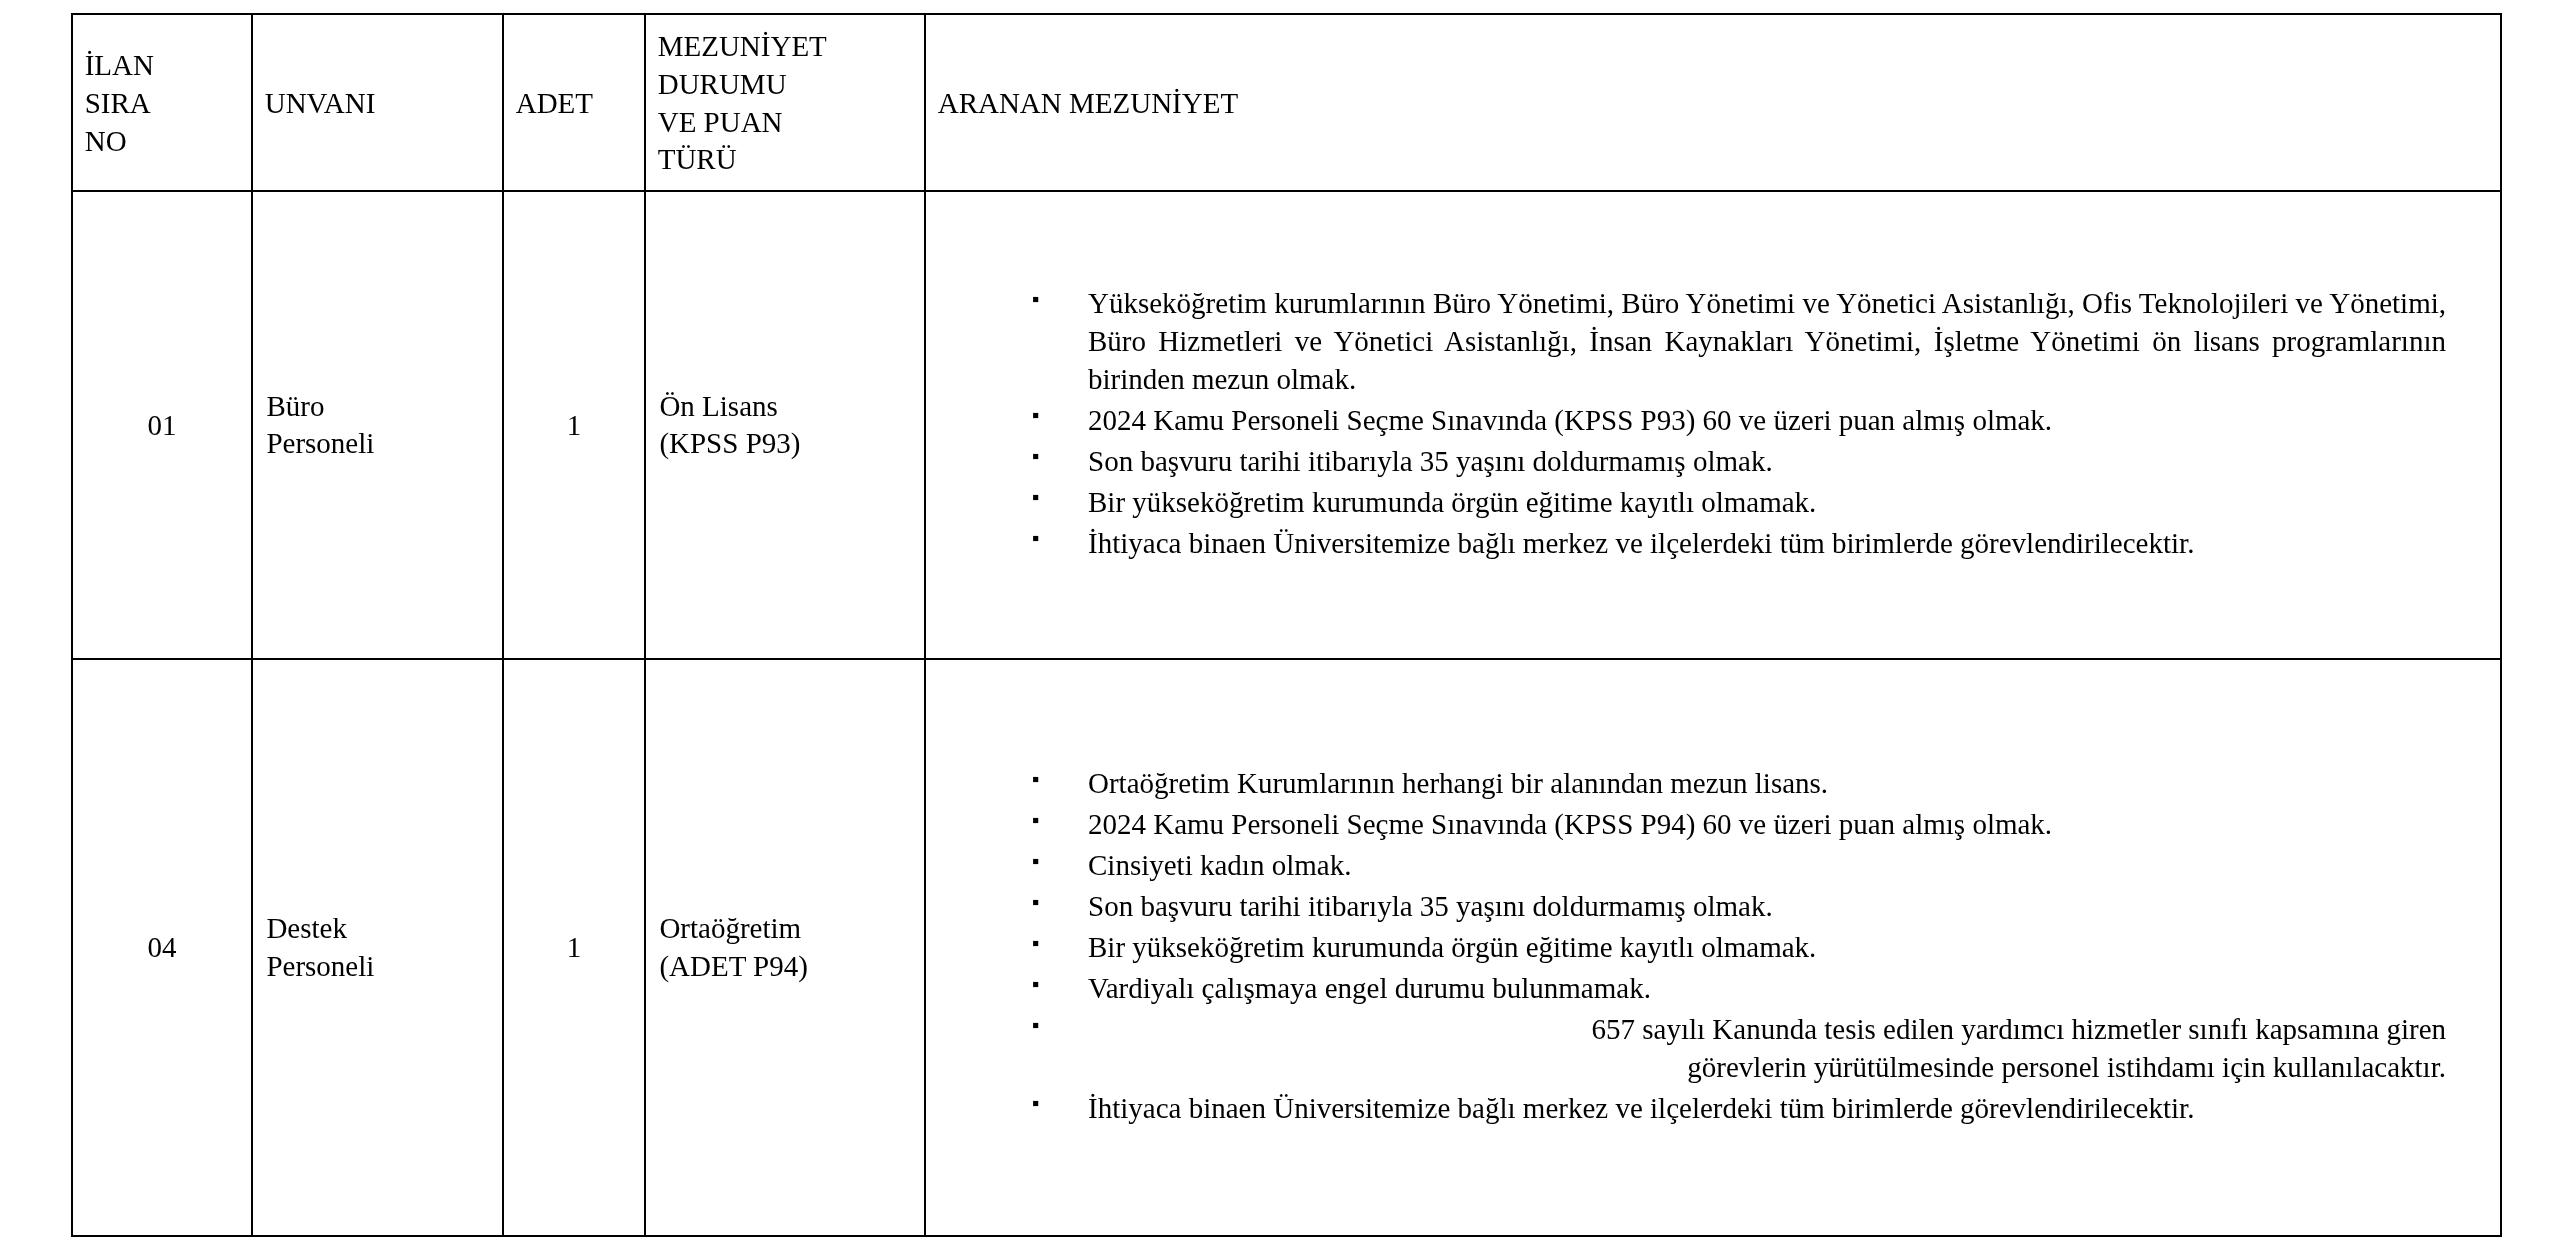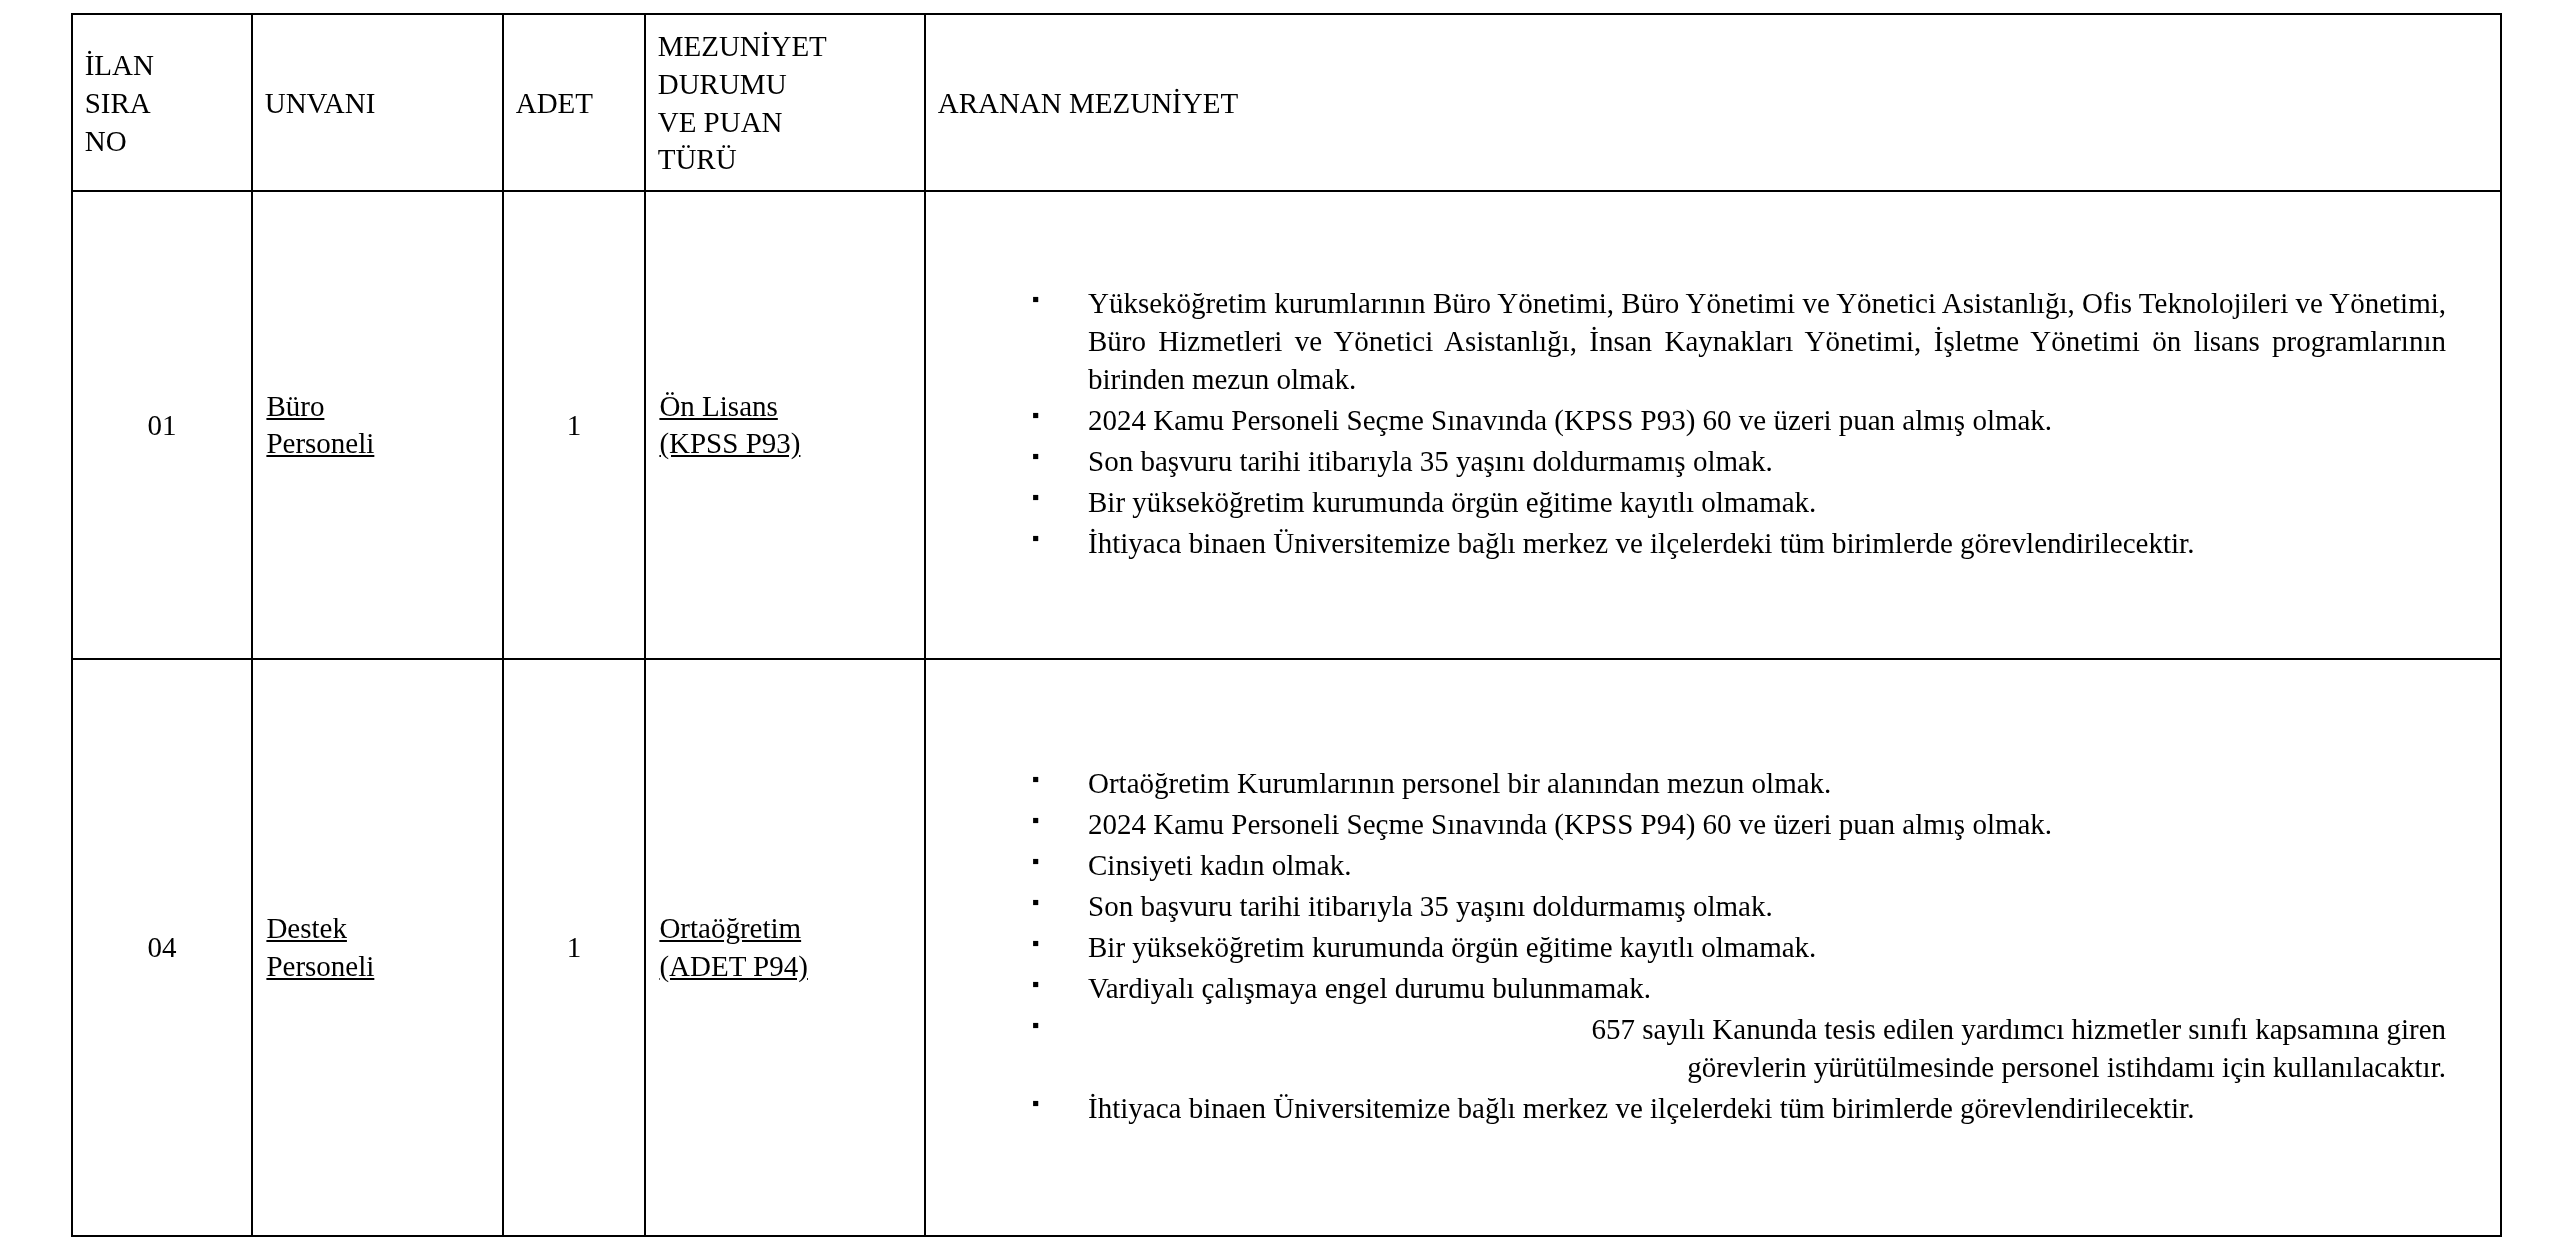--- a/index.html
+++ b/index.html
@@ -38,21 +38,20 @@
     text-align: left;
     padding: 8.4px 6.7px 6.7px 11.7px;
     white-space: pre-line;
   }
   td.c-center { text-align: center; }
   td.c-left {
     text-align: left;
     padding-left: 13.4px;
     padding-right: 6.7px;
     white-space: pre-line;
-    text-decoration: underline;
   }
   td.c-quals {
     vertical-align: middle;
     padding: 16px;
   }
   ul.quals {
     list-style: none;
     margin: 0;
     padding: 22px 38px 22px 0;
   }
@@ -120,21 +119,21 @@
       </tr>
       <tr class="row-2">
         <td class="c-center">04</td>
         <td class="c-left">Destek
 Personeli</td>
         <td class="c-center">1</td>
         <td class="c-left">Ortaöğretim
 (ADET P94)</td>
         <td class="c-quals">
           <ul class="quals">
-            <li>Ortaöğretim Kurumlarının personel bir alanından mezun olmak.</li>
+            <li>Ortaöğretim Kurumlarının herhangi bir alanından mezun lisans.</li>
             <li>2024 Kamu Personeli Seçme Sınavında (KPSS P94) 60 ve üzeri puan almış olmak.</li>
             <li>Cinsiyeti kadın olmak.</li>
             <li>Son başvuru tarihi itibarıyla 35 yaşını doldurmamış olmak.</li>
             <li>Bir yükseköğretim kurumunda örgün eğitime kayıtlı olmamak.</li>
             <li>Vardiyalı çalışmaya engel durumu bulunmamak.</li>
             <li class="manual-break">657 sayılı Kanunda tesis edilen yardımcı hizmetler sınıfı kapsamına giren
 görevlerin yürütülmesinde personel istihdamı için kullanılacaktır.</li>
             <li>İhtiyaca binaen Üniversitemize bağlı merkez ve ilçelerdeki tüm birimlerde görevlendirilecektir.</li>
           </ul>
         </td>

